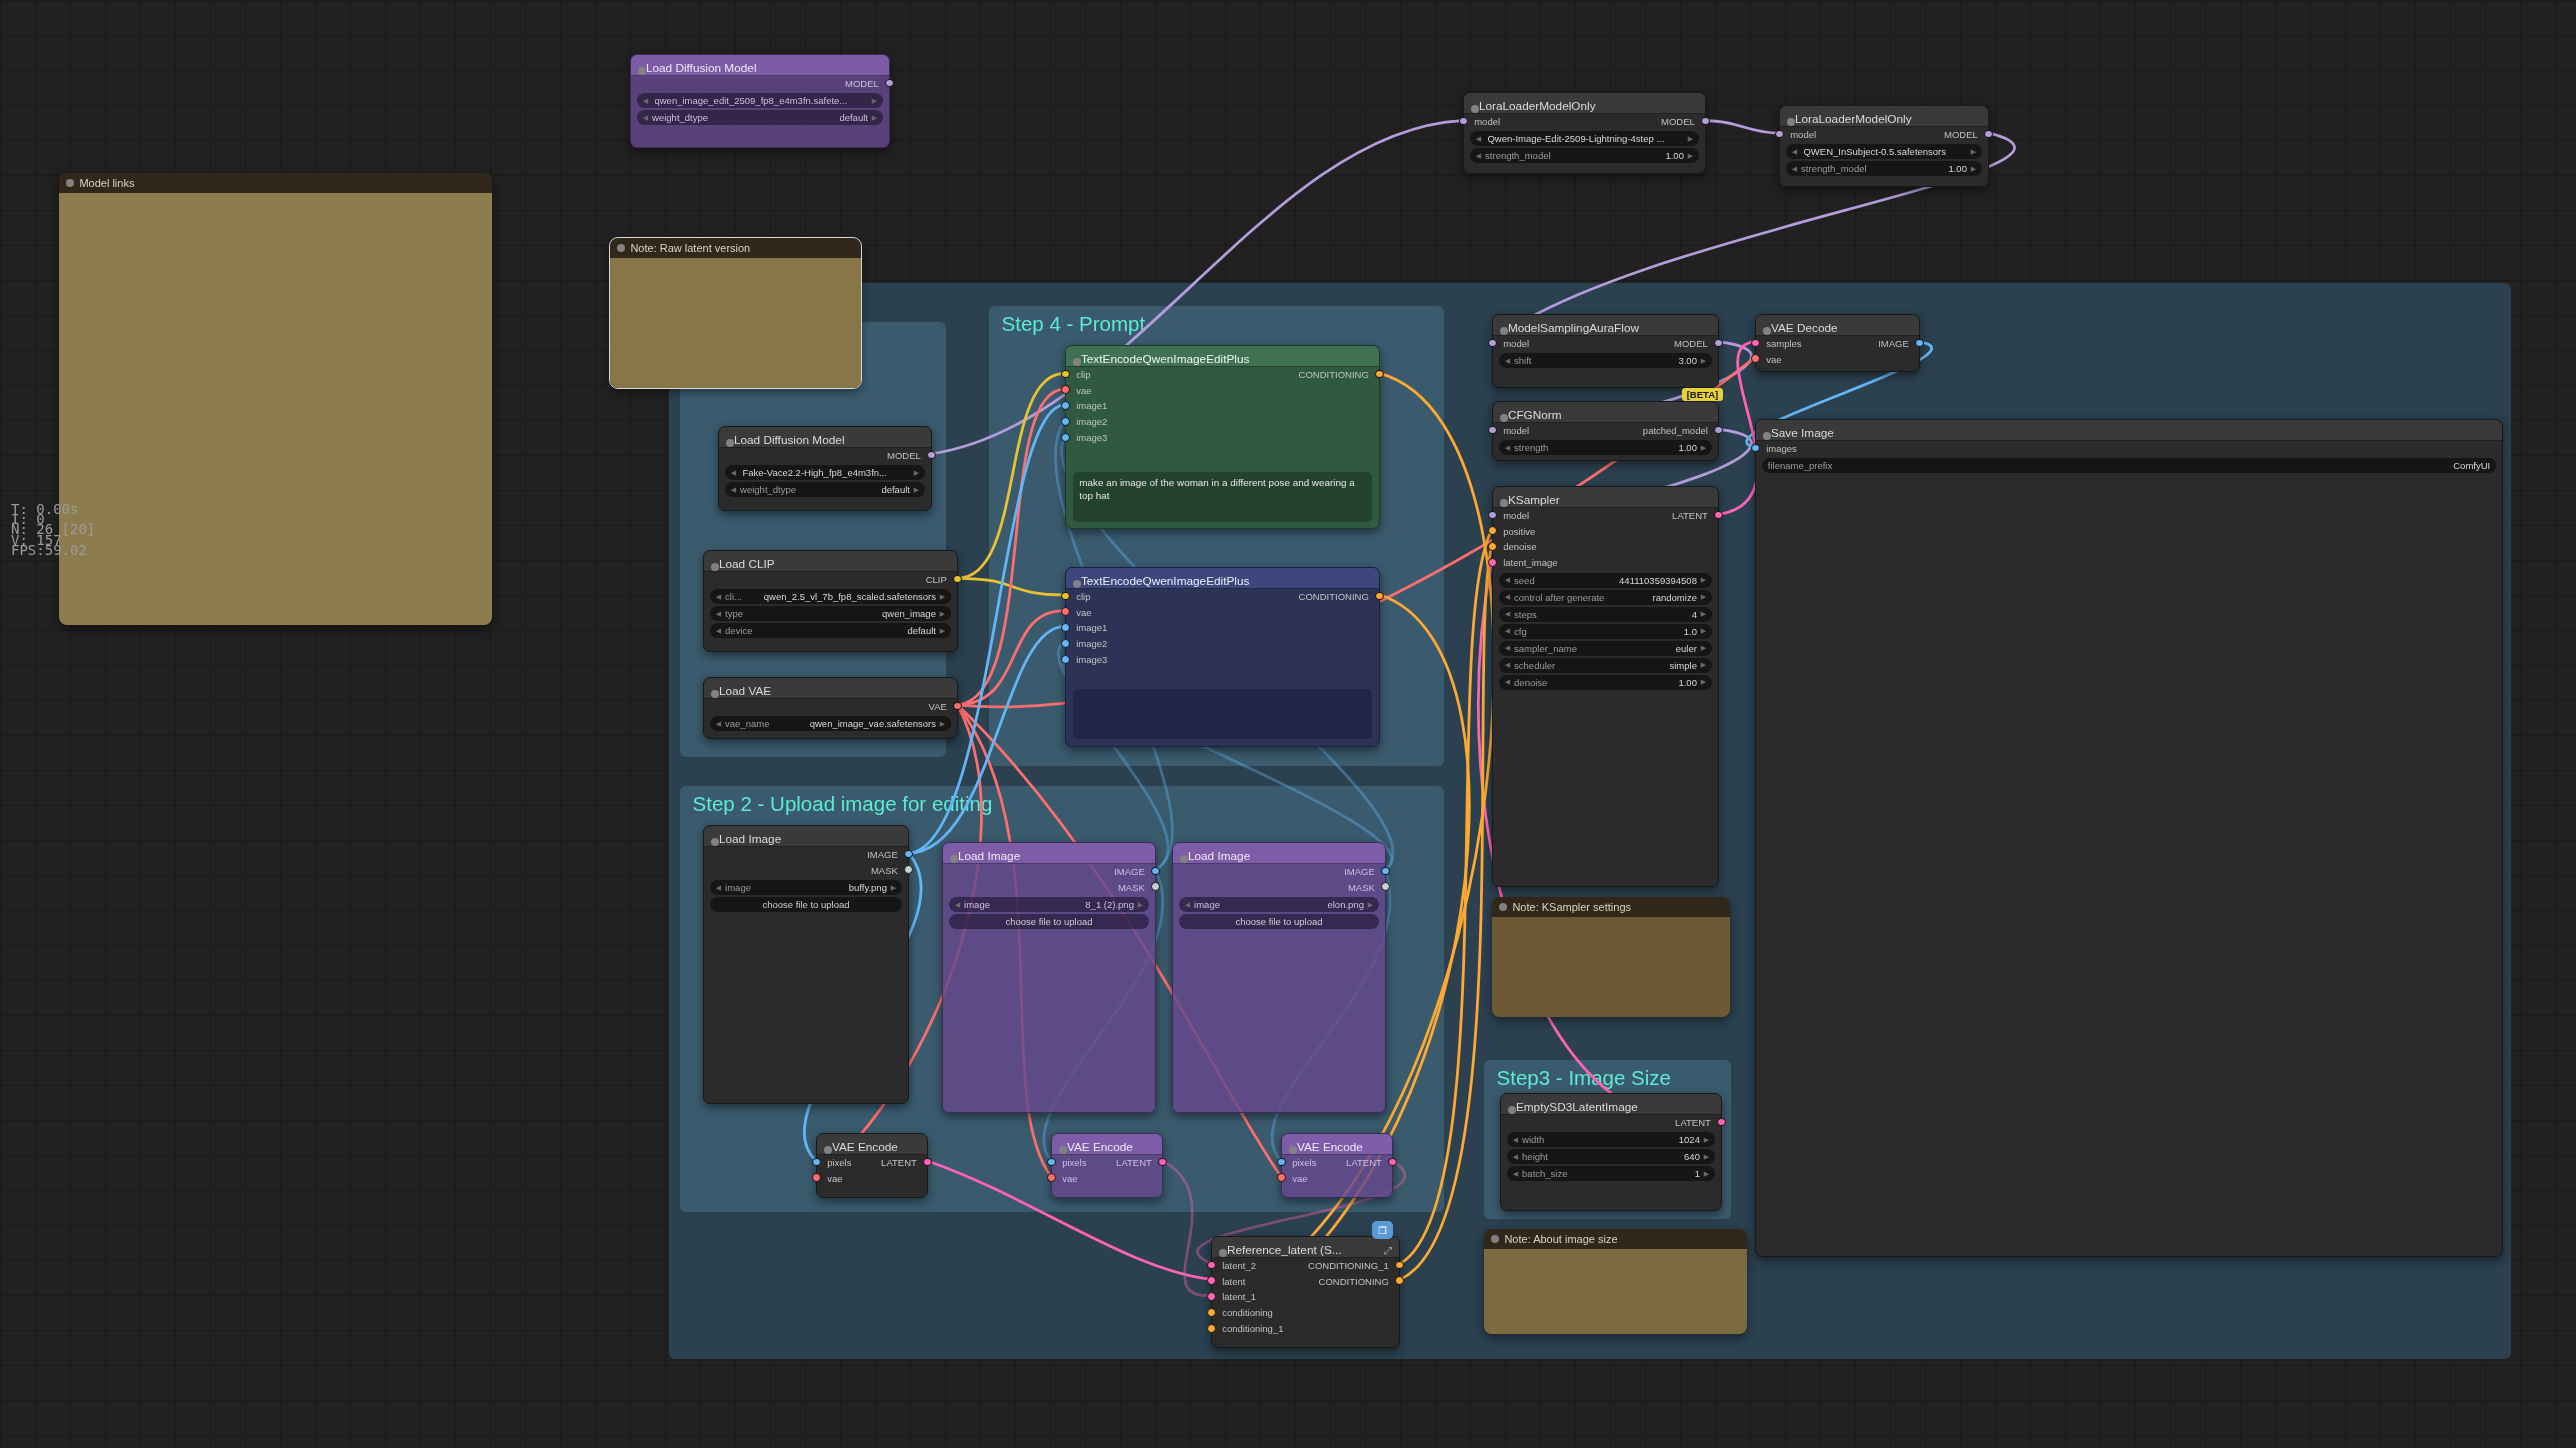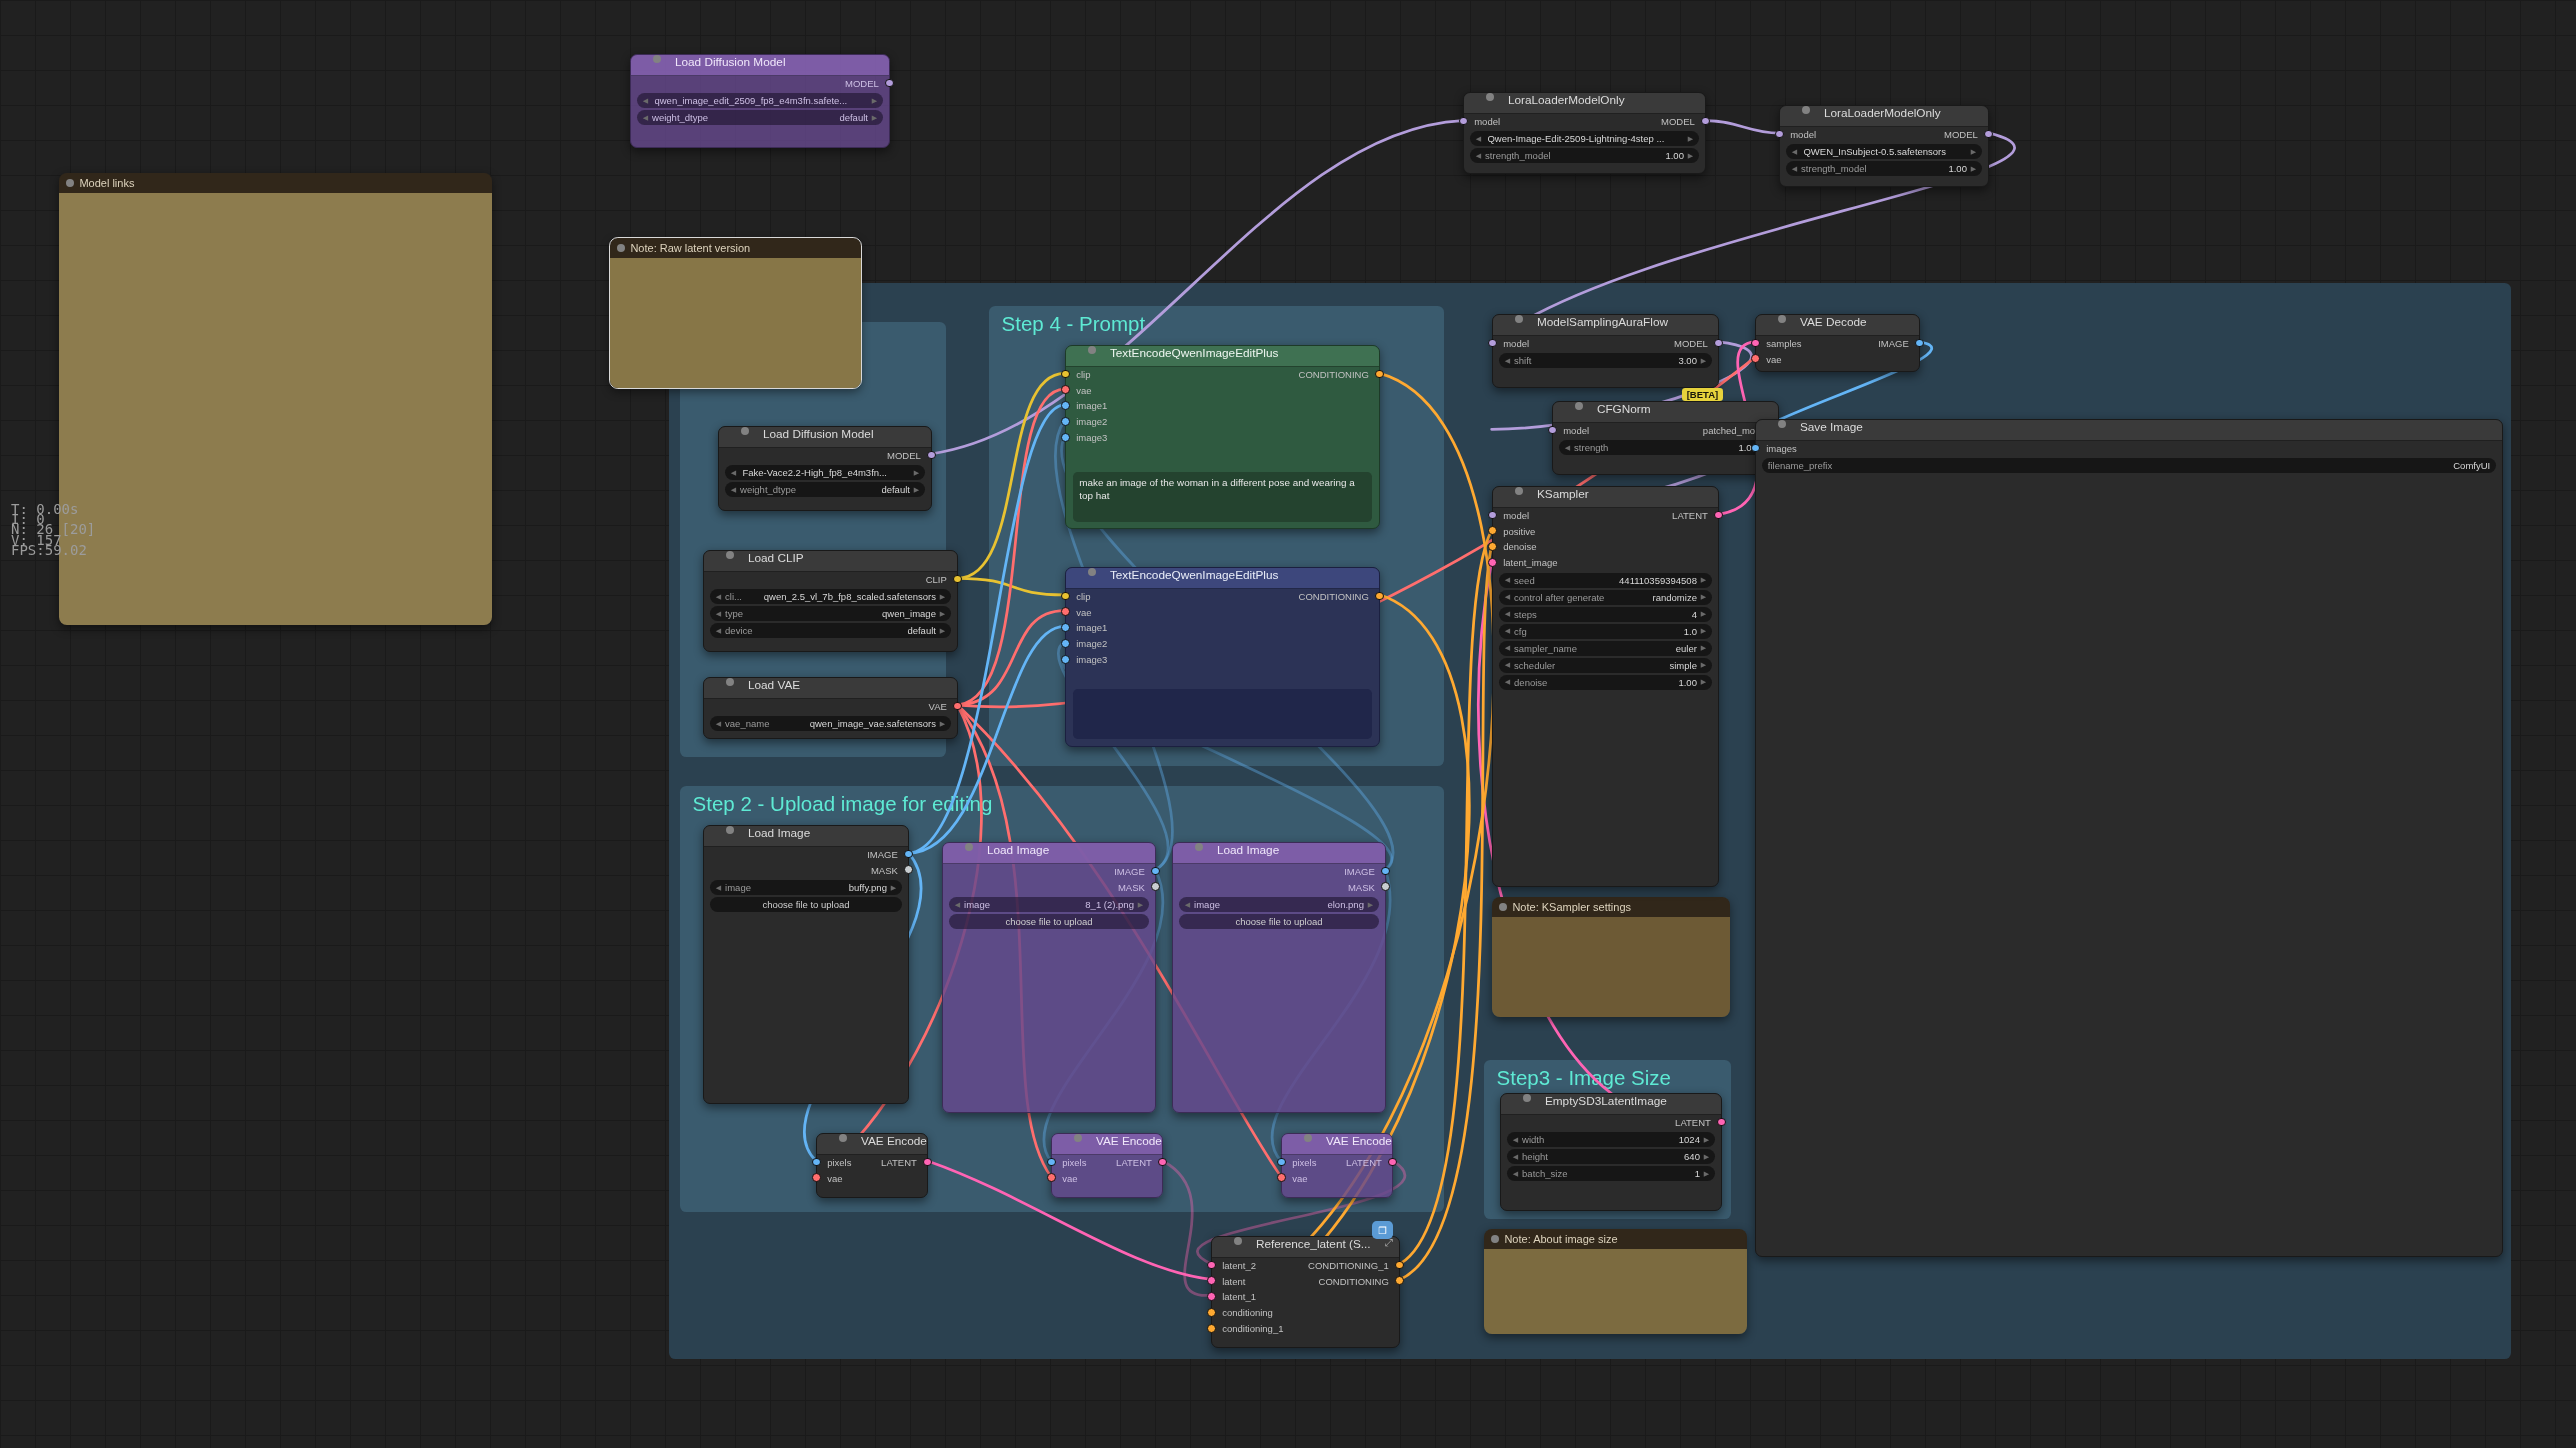--- a/index.html
+++ b/index.html
@@ -12,21 +12,21 @@
   .group{position:absolute;border-radius:6.3px;z-index:2}
   .group.inner{z-index:3}
   .gtitle{position:absolute;top:6.3px;left:12.6px;font-size:20.5px;color:#5eead4;white-space:nowrap}
   .wires{position:absolute;left:0;top:0;z-index:12;pointer-events:none}
   .wires path{fill:none;stroke-width:3.5px;stroke-linecap:round}
   .w-model{stroke:#b39ddb}.w-clip{stroke:#e8c231}.w-vae{stroke:#ff6e6e}
   .w-cond{stroke:#ffa931}.w-latent{stroke:#ff64b4}.w-image{stroke:#64b5f6}
   .fadedw{opacity:.38}
   .node{position:absolute;background:#2b2b2b;border:0.8px solid #191919;border-radius:7px;z-index:20;
     box-shadow:0 3.9px 9.5px rgba(0,0,0,.45);color:#c9c9c9}
-  .nheader{height:20.5px;display:flex;align-items:flex-start;gap:14px;padding:0 22px;background:#3a3a3a;
+  .nheader{height:20.5px;display:flex;align-items:flex-end;gap:0;padding:0 7px;background:#3a3a3a;
     border-radius:6.3px 6.3px 0 0;border-bottom:0.8px solid #202020;color:#dcdcdc;font-size:11.8px;
     white-space:nowrap;overflow:hidden}
   .hdot{width:7.9px;height:7.9px;border-radius:50%;background:#828282;flex:0 0 auto}
   .exp{margin-left:auto;color:#bdbdbd;font-size:10.2px}
   .trow{position:relative;height:15.8px;display:flex;align-items:center;padding:0 10.2px;font-size:9.5px;color:#c2c2c2}
   .lab-r{margin-left:auto}
   .pin,.pout{position:absolute;width:8.7px;height:8.7px;border-radius:50%;top:3.2px;border:0.8px solid #101010}
   .pin{left:-4.7px}.pout{right:-4.7px}
   .pc-model{background:#b39ddb}.pc-clip{background:#e8c231}.pc-vae{background:#ff6e6e}
   .pc-cond{background:#ffa931}.pc-latent{background:#ff64b4}.pc-image{background:#64b5f6}.pc-mask{background:#c8cdd0}
@@ -225,21 +225,21 @@
       </div>
     <div class="widget">
         <span class="arr">◀</span>
         <span class="wl">shift</span>
         <span class="wv">3.00</span>
         <span class="arr">▶</span>
       </div>
   </div>
   <div class="beta" style="left:1682px;top:388px">[BETA]</div>
 
-  <div class="node" style="left:1552px;top:401px;width:227px;height:74px">
+  <div class="node" style="left:1492px;top:401px;width:227px;height:60px">
     <div class="nheader">
         <span class="hdot"></span>
         <span>CFGNorm</span>
       </div>
     <div class="trow">
         <span class="pin pc-model"></span>
         <span>model</span>
         <span class="lab-r">patched_model</span>
         <span class="pout pc-model"></span>
       </div>

